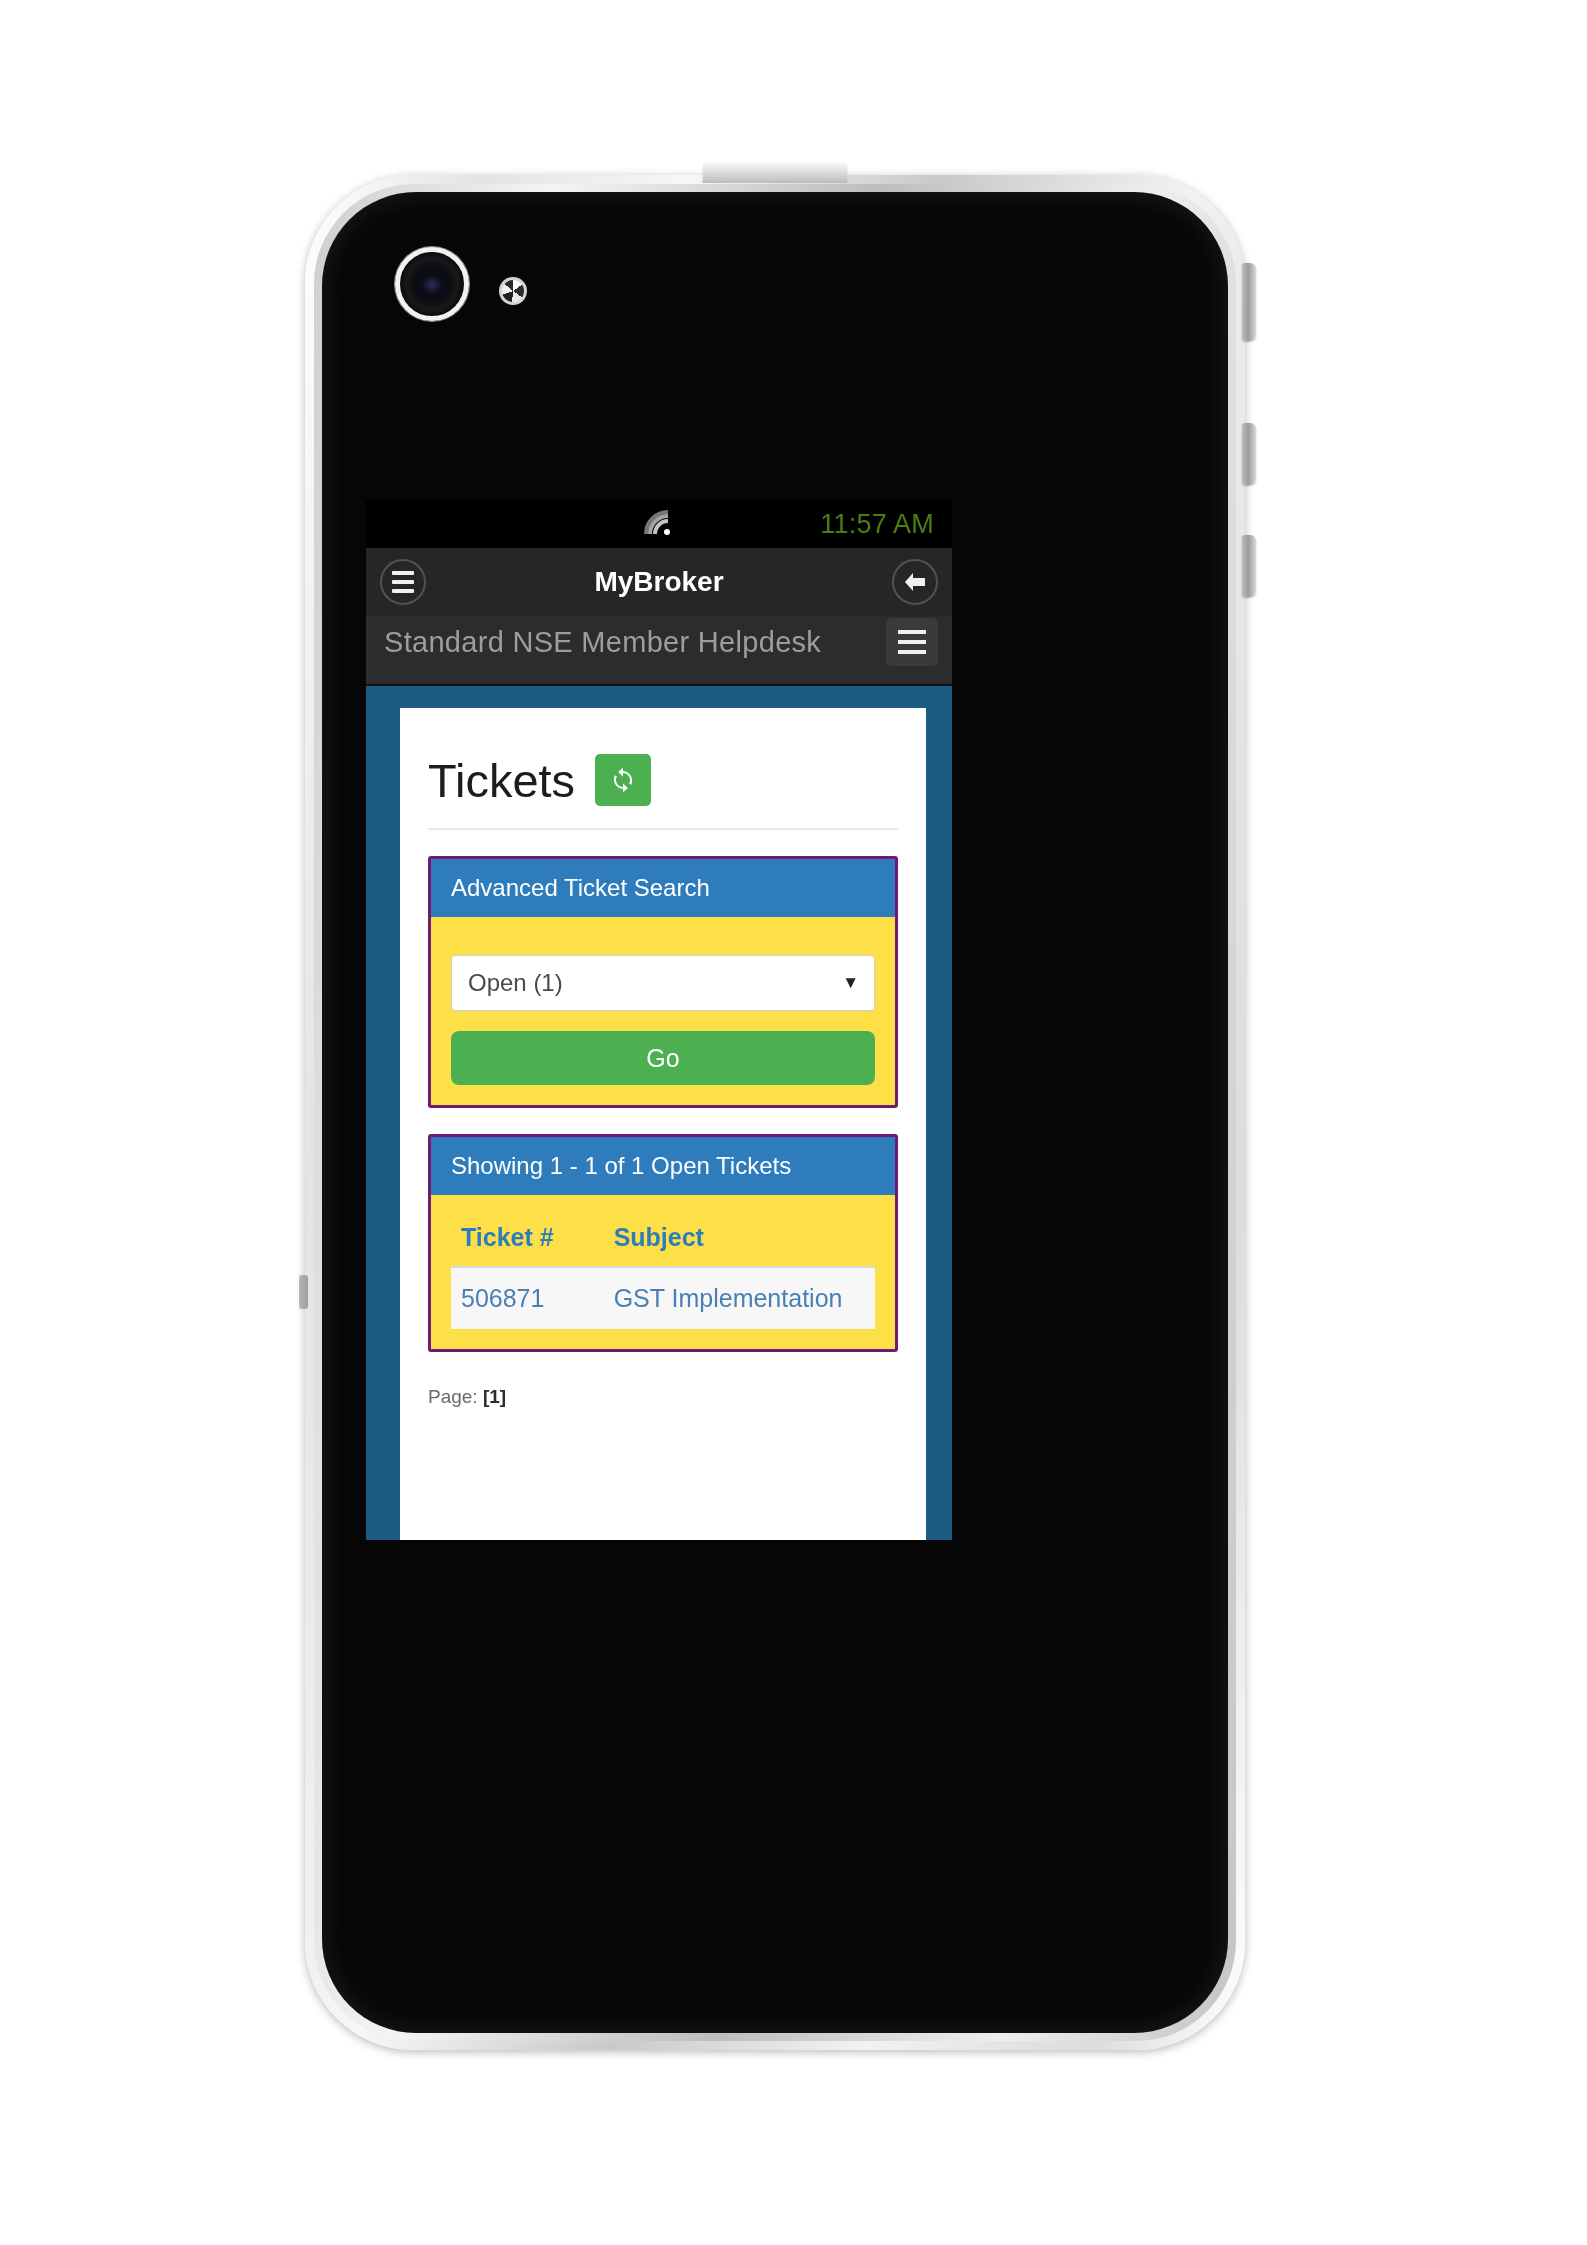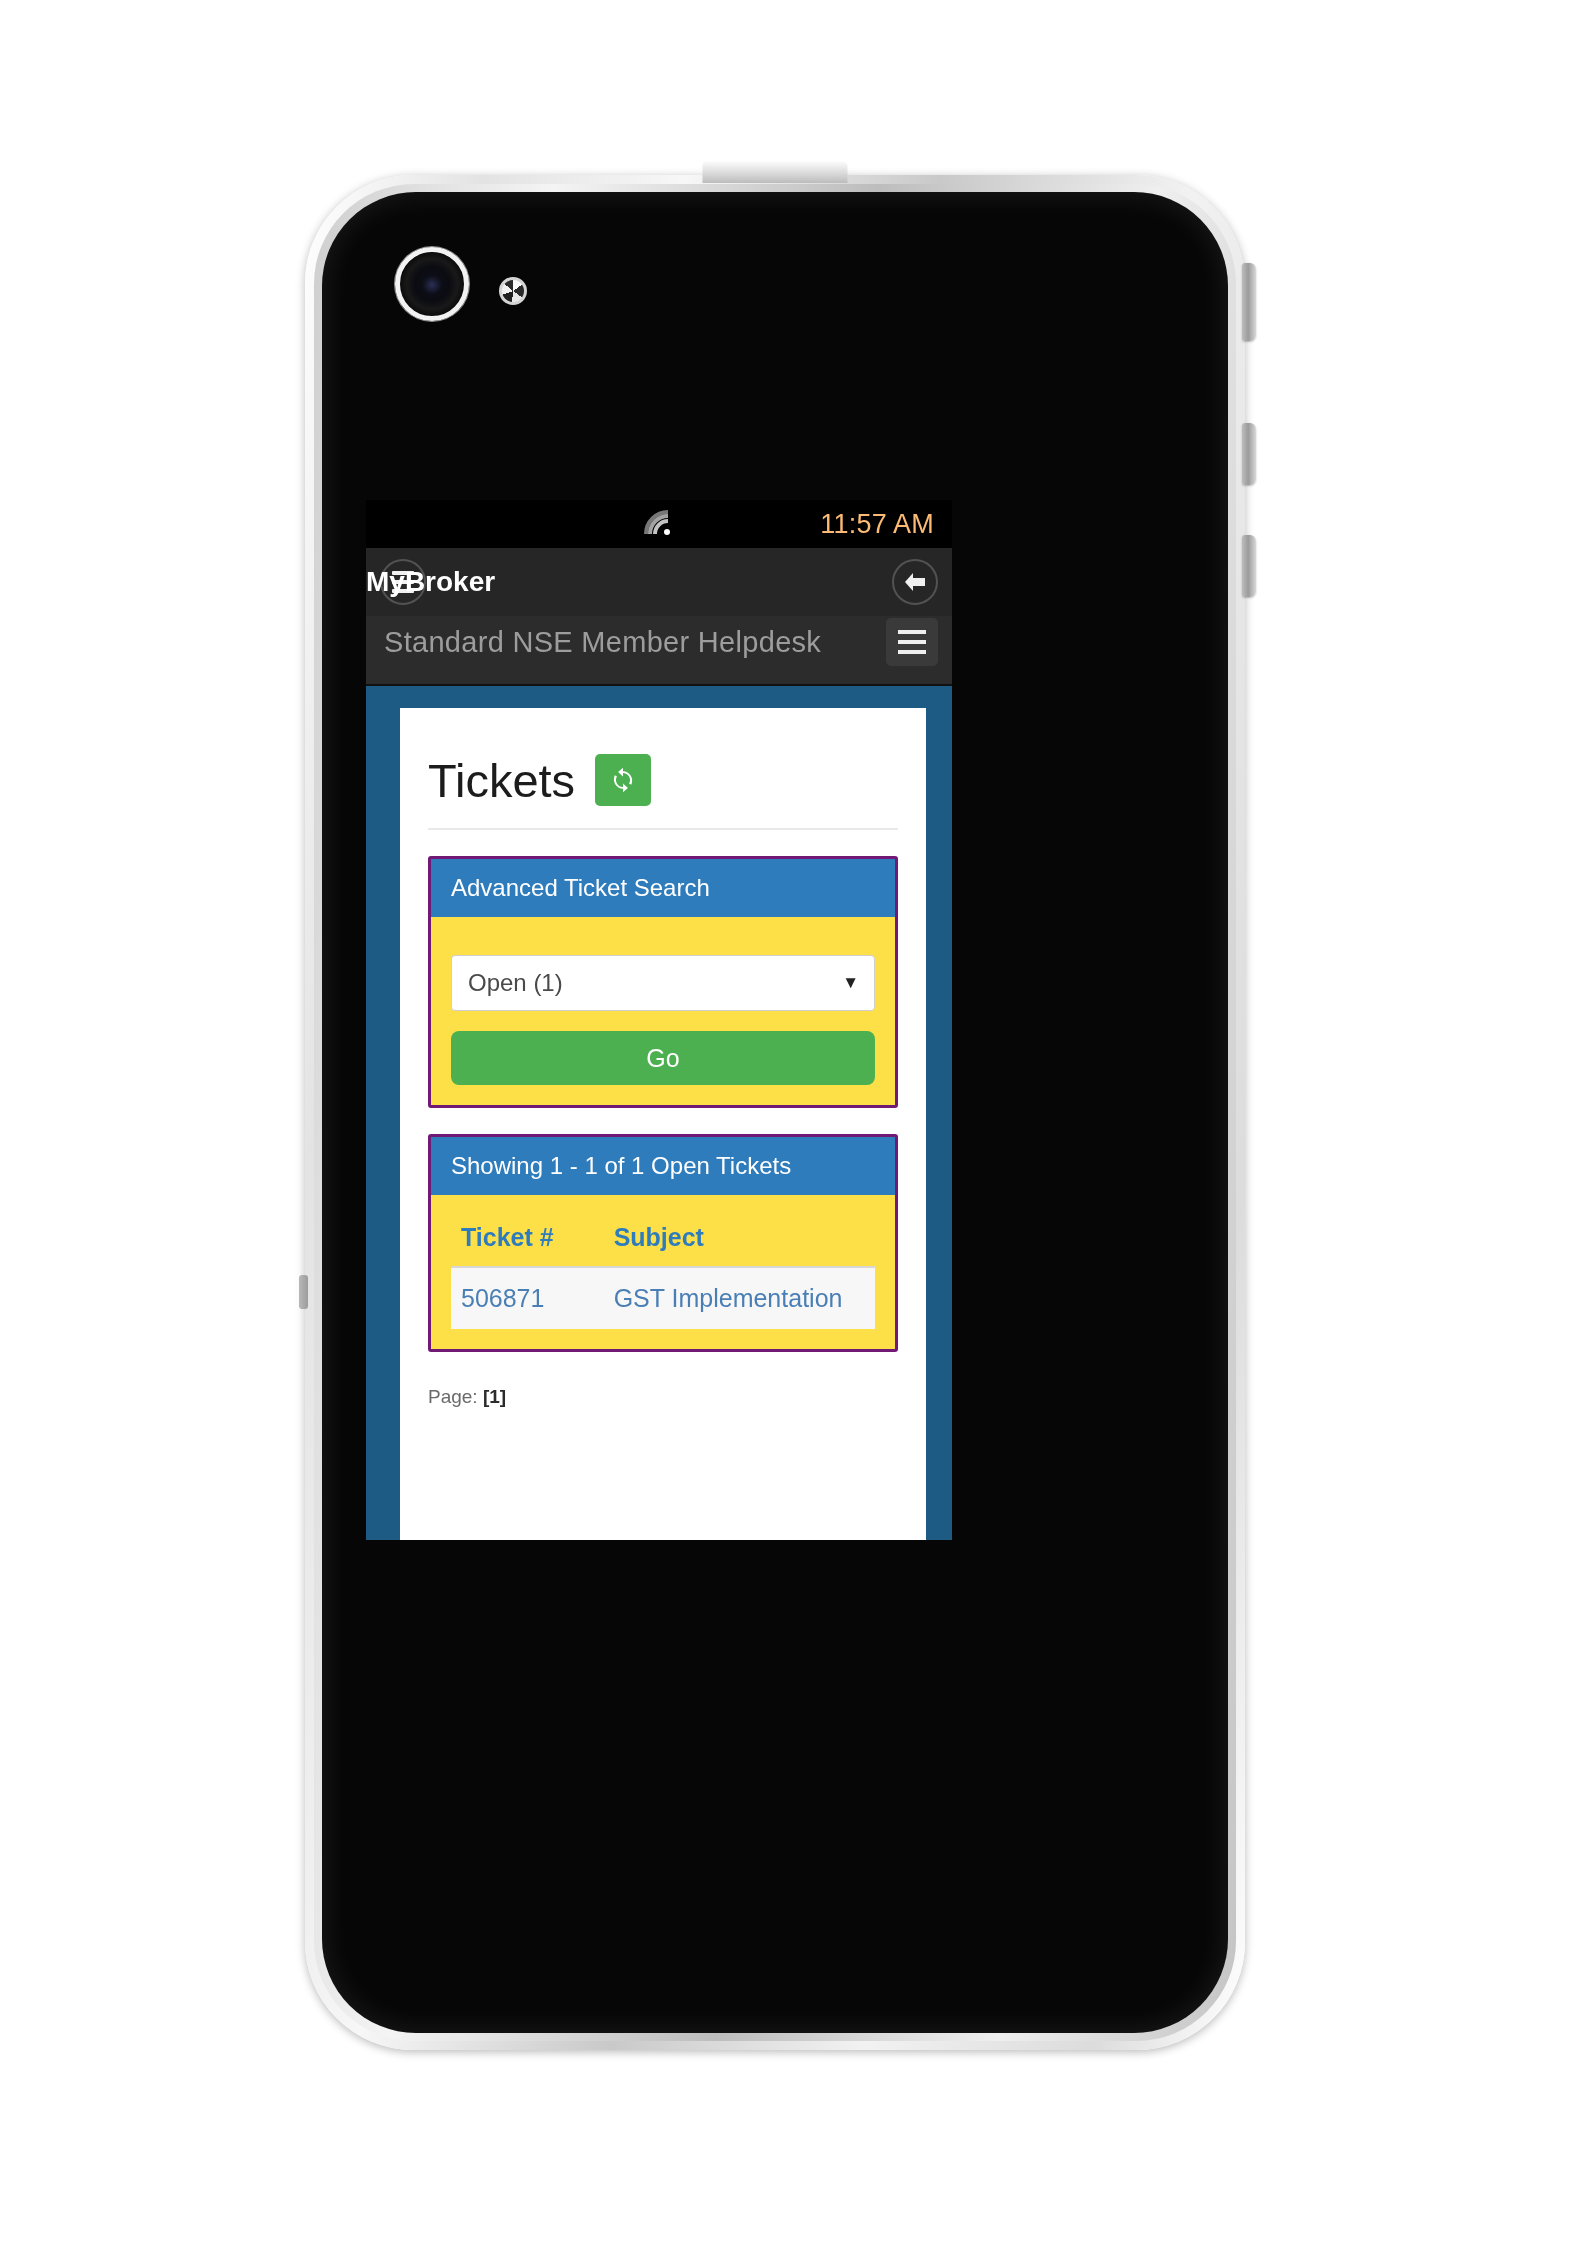--- a/index.html
+++ b/index.html
@@ -128,21 +128,21 @@
     padding: 0 18px;
     position: relative;
   }
   .wifi-icon {
     position: absolute;
     left: 50%;
     transform: translateX(-50%);
     display: block;
   }
   .status-time {
-    color: #fdba74;
+    color: #4d7c0f;
     font-size: 27px;
     letter-spacing: .2px;
   }
 
   
   .app-bar {
     height: 68px;
     background: #262626;
     display: flex;
     align-items: center;
@@ -163,20 +163,21 @@
     cursor: pointer;
   }
   .round-btn .bar {
     width: 22px; height: 4px;
     background: #f0f0f0;
     border-radius: 1px;
   }
   .app-title {
     position: absolute;
     left: 0; right: 0;
+    text-align: center;
     color: #ffffff;
     font-size: 28px;
     font-weight: bold;
     pointer-events: none;
   }
 
   
   .nav-bar {
     height: 70px;
     background: #2c2c2c;

